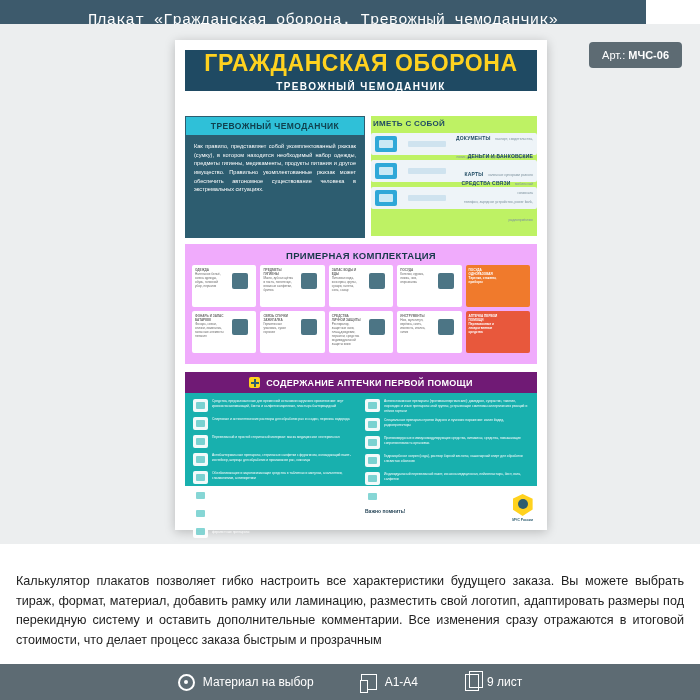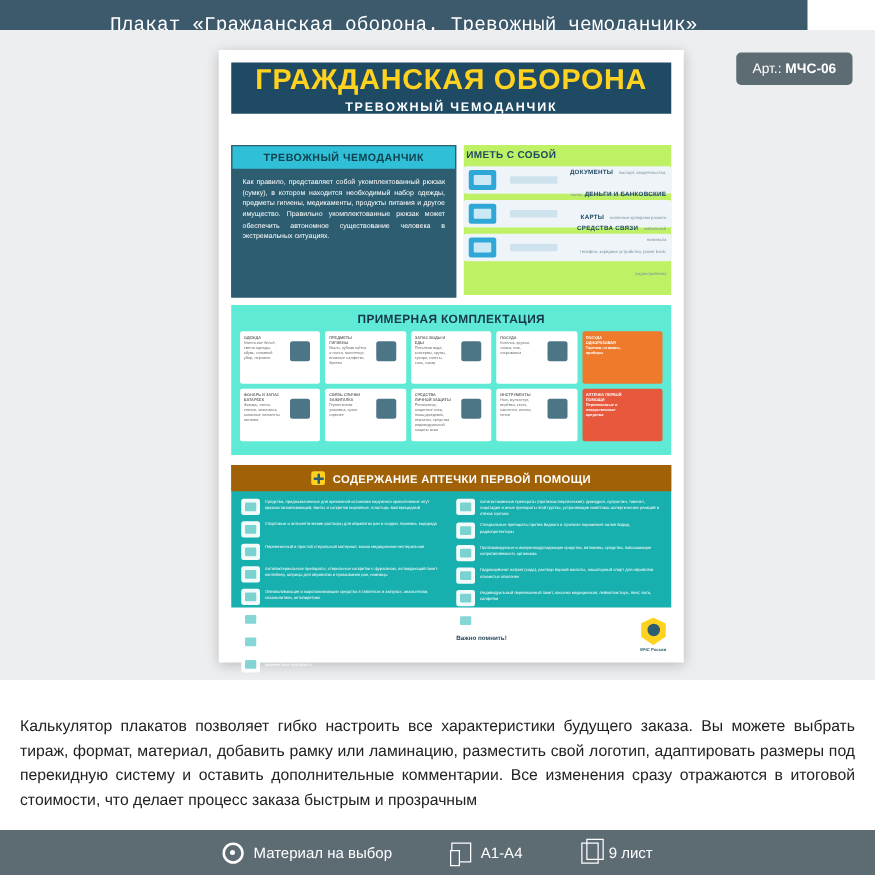--- a/index.html
+++ b/index.html
@@ -93,21 +93,21 @@
   .carry-tx{flex:1;text-align:right;}
   .carry-tx .ct{font-size:5px;color:#1f4a63;font-weight:bold;letter-spacing:.2px;}
   .carry-tx .cs{font-size:3.4px;color:#7d929e;line-height:1.25;}
   .carry-mid{
     height:6px;background:#cfe3ef;border-radius:1px;margin-left:6px;flex:none;width:38px;
   }
 
   
   .sec-kit{
     position:absolute;left:10px;top:204px;right:10px;height:120px;
-    background:#5eead4;
+    background:#f0abfc;
   }
   .sec-kit .bar{
     text-align:center;color:#17384a;font-size:9.5px;font-weight:bold;
     padding:6px 0 4px 0;letter-spacing:.3px;
   }
   .kit-grid{
     display:grid;grid-template-columns:repeat(5,1fr);gap:4px;padding:0 7px;
   }
   .kit-cell{
     background:#ffffff;border-radius:2px;height:42px;position:relative;overflow:hidden;
@@ -125,21 +125,21 @@
   .kit-cell.accent2{background:#e8583c;}
   .kit-cell.accent2 .kt{color:#ffffff;font-weight:bold;}
 
   
   .sec-med{
     position:absolute;left:10px;top:332px;right:10px;bottom:44px;
     background:#18b0ae;
   }
   .sec-med .bar{
     display:flex;align-items:center;justify-content:center;gap:6px;
-    background:#a16207;color:#ffffff;font-size:9px;font-weight:bold;
+    background:#701a75;color:#ffffff;font-size:9px;font-weight:bold;
     padding:5px 0;letter-spacing:.3px;
   }
   .cross{
     width:11px;height:11px;background:#ffd21f;border-radius:2px;position:relative;flex:none;
   }
   .cross:before,.cross:after{
     content:"";position:absolute;background:#2d5d70;
   }
   .cross:before{left:4.5px;top:1.5px;width:2px;height:8px;}
   .cross:after{left:1.5px;top:4.5px;width:8px;height:2px;}

